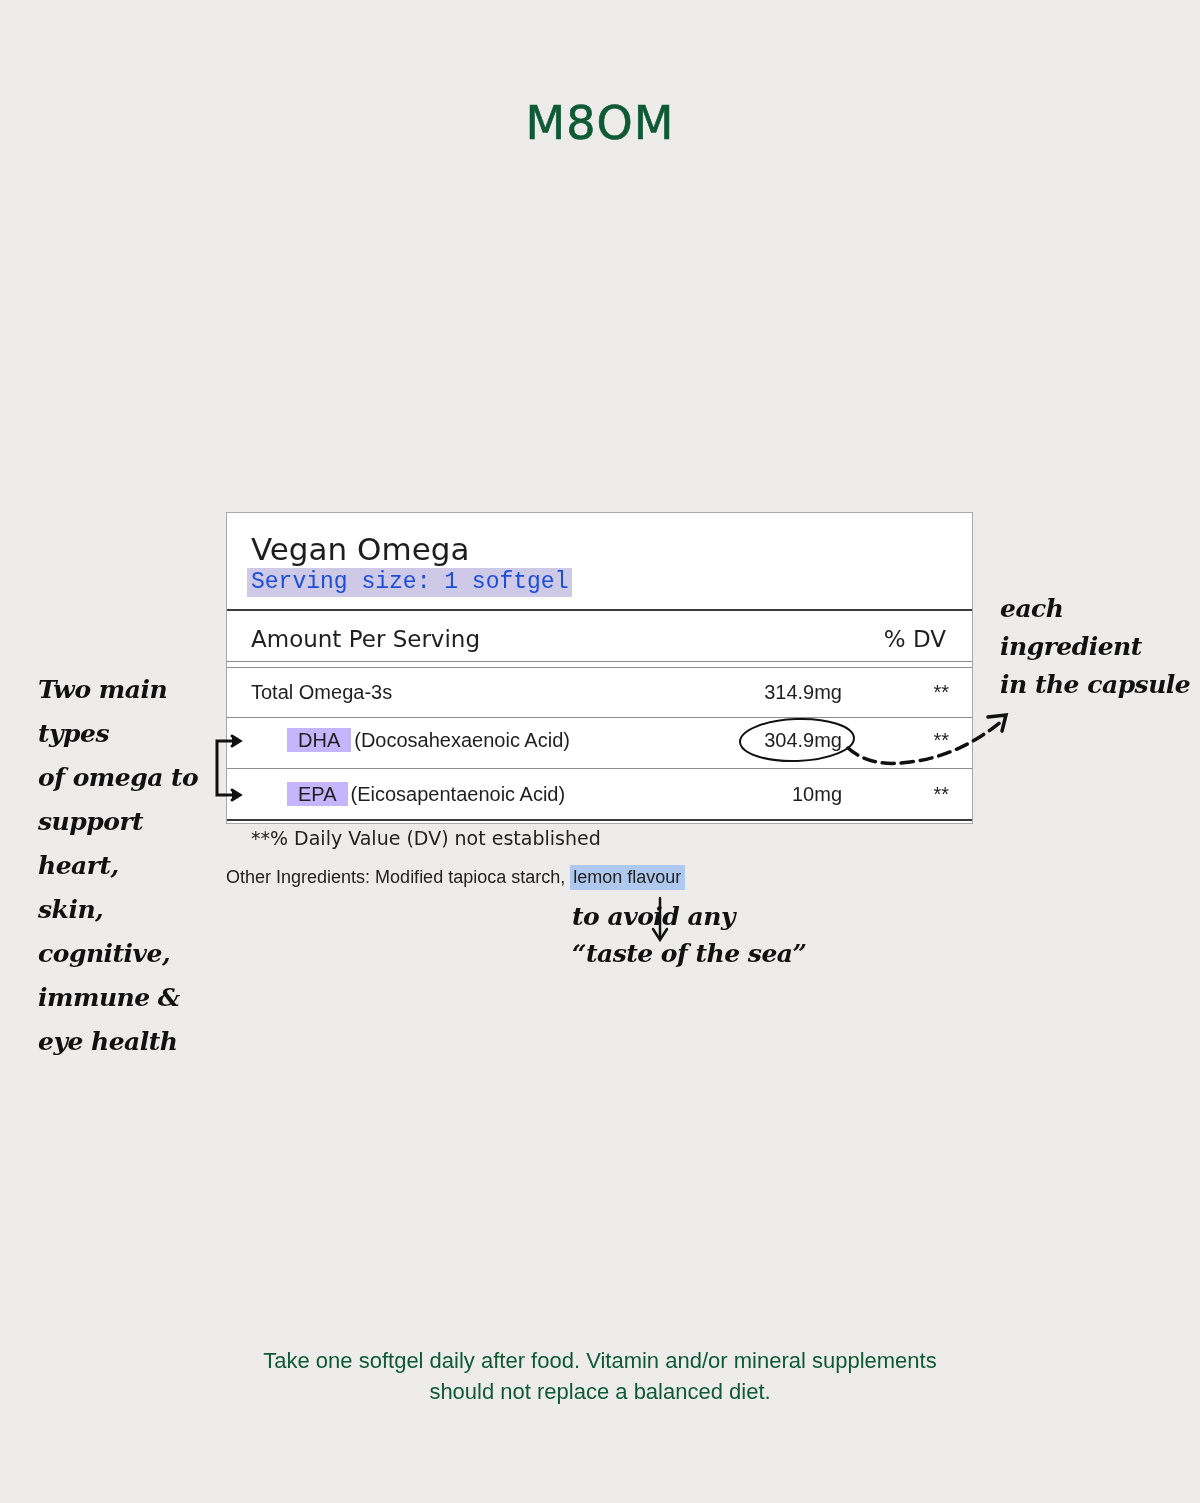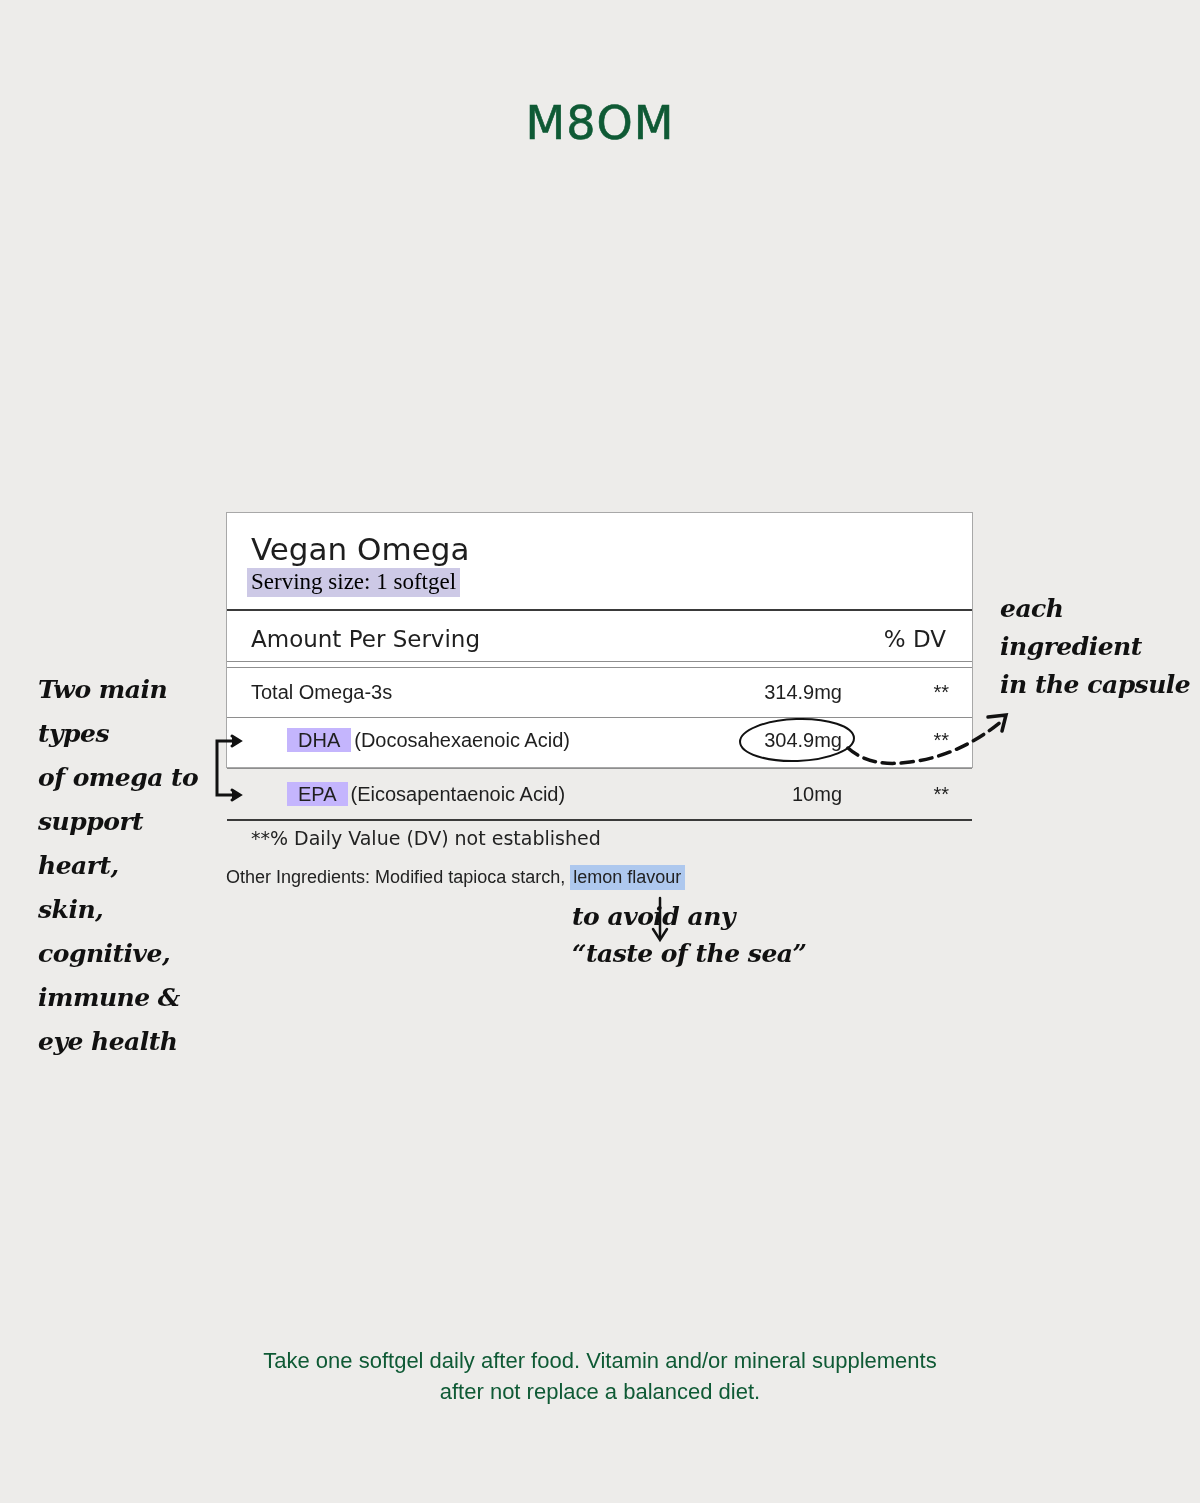--- a/index.html
+++ b/index.html
@@ -14,36 +14,36 @@
     .logo {
       position: absolute; left: 0; right: 0; top: 96px;
       text-align: center;
       font-family: "DejaVu Sans", sans-serif;
       font-size: 46px; letter-spacing: 1px;
       color: #0f5a35; font-weight: normal;
       -webkit-text-stroke: 0.6px #0f5a35;
     }
     .panel {
       position: absolute; left: 226px; top: 512px;
-      width: 747px; height: 256px;
+      width: 747px; height: 312px;
       background: #ffffff;
       border: 1px solid #a8a8a8;
       box-sizing: border-box;
     }
     .title {
       position: absolute; left: 24px; top: 18px;
       font-family: "DejaVu Sans", sans-serif;
       font-size: 31px; color: #1e1e1e;
     }
     .serving {
       position: absolute; left: 20px; top: 55px;
       padding: 1px 4px 2px 4px;
       background: #cdc9e6;
-      font-family: Liberation Serif, serif;
-      font-size: 23px; color: #000000;
+      font-family: Liberation Mono, monospace;
+      font-size: 23px; color: #1d4ed8;
     }
     .rule { position: absolute; left: 0; right: 0; }
     .r-thick { height: 2px; background: #3a3a3a; }
     .r-thin { height: 1px; background: #8e8e8e; }
     .hdr-left {
       position: absolute; left: 24px; top: 113px;
       font-family: "DejaVu Sans", sans-serif; font-size: 23px;
     }
     .hdr-right {
       position: absolute; right: 26px; top: 113px;
@@ -168,14 +168,14 @@
   </g>
 
   <g stroke="#111" stroke-width="2.5" fill="none" stroke-linecap="round">
     <path d="M660 898 L660 938"></path>
     <path d="M653 929 L660 940 L667 929"></path>
   </g>
 </svg>
 
 <div class="instructions">
   <div>Take one softgel daily after food. Vitamin and/or mineral supplements</div>
-  <div>after not replace a balanced diet.</div>
+  <div>should not replace a balanced diet.</div>
 </div>
 
 </body></html>

